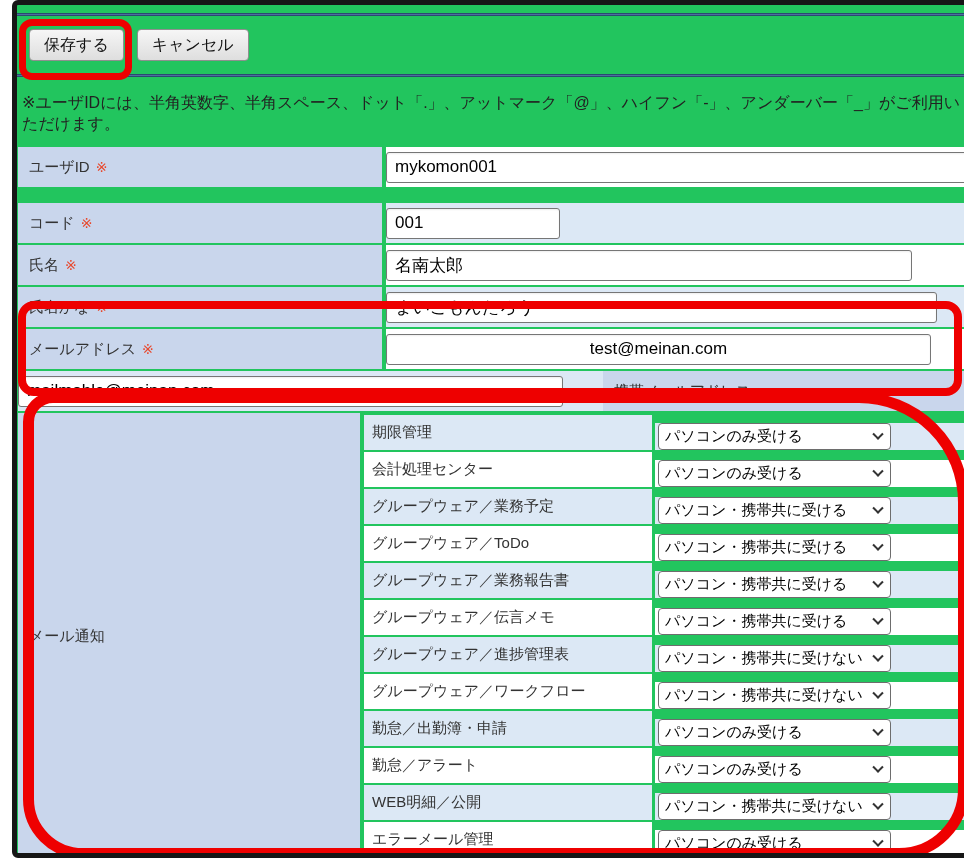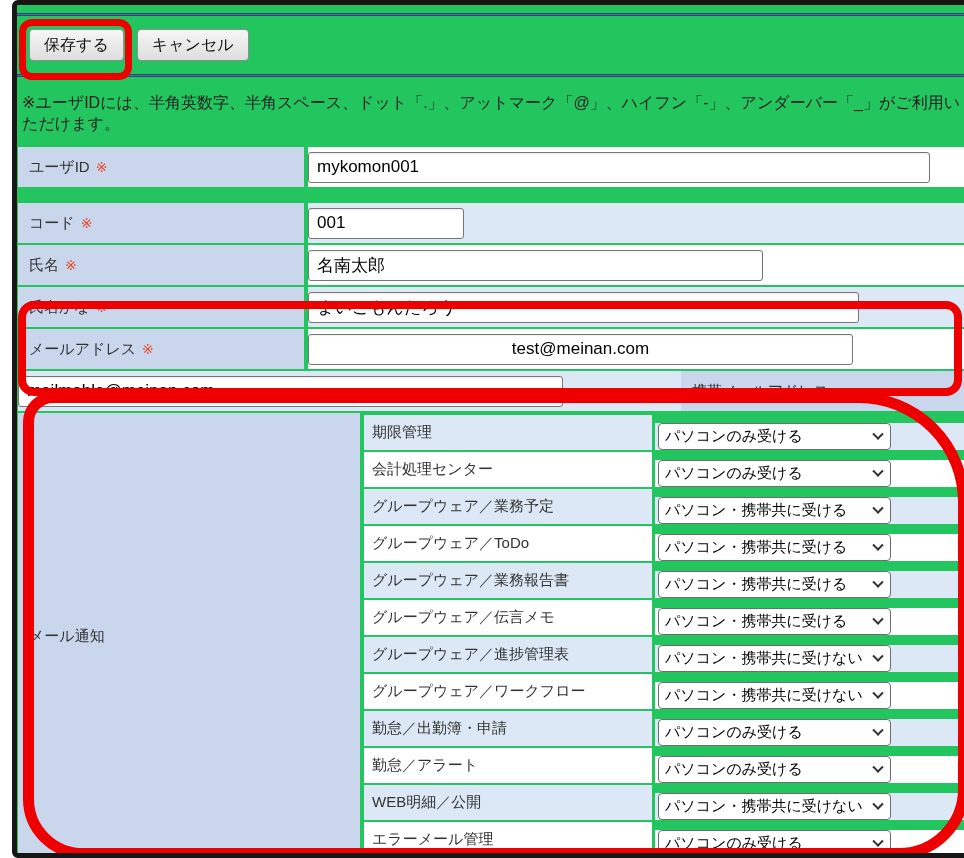--- a/index.html
+++ b/index.html
@@ -28,21 +28,21 @@
     background: linear-gradient(#f6f6f6, #dedede);
     border: 1px solid #8f8f8f; border-radius: 4px;
     cursor: pointer;
   }
   .note { margin-top: 16px; padding-left: 5px; font-size: 16px; color:#222; }
 
   .table { margin-top: 12px; padding-left: 1px; }
   .row { display: flex; height: 40px; margin-bottom: 2px; }
   .cell { height: 100%; }
   .cell.label {
-    width: 286px; background:#c9d6ec; color:#333;
+    width: 364px; background:#c9d6ec; color:#333;
     display:flex; align-items:center; padding-left: 11px;
     font-size: 15px; flex: none; margin-right: 4px;
   }
   .req { color:#e8482c; margin-left: 6px; font-size: 14px; }
   .cell.value { flex: 1; display:flex; align-items:center; }
   .bg-alt { background:#dce8f5; }
   .bg-white { background:#fff; }
   .tin {
     height: 31px; border: 1px solid #767676; border-radius: 3px;
     font-family: inherit; font-size: 17px; color:#000;
@@ -114,31 +114,31 @@
     </div>
 
     <div class="spacer"></div>
 
     <div class="row">
       <div class="cell label">
         <span>コード</span>
         <span class="req">※</span>
       </div>
       <div class="cell value bg-alt">
-        <input class="tin" style="width: 156px;" value="001">
+        <input class="tin" style="width: 174px;" value="001">
       </div>
     </div>
 
     <div class="row">
       <div class="cell label">
         <span>氏名</span>
         <span class="req">※</span>
       </div>
       <div class="cell value bg-white">
-        <input class="tin" style="width: 455px;" value="名南太郎">
+        <input class="tin" style="width: 526px;" value="名南太郎">
       </div>
     </div>
 
     <div class="row">
       <div class="cell label">
         <span>氏名かな</span>
         <span class="req">※</span>
       </div>
       <div class="cell value bg-alt">
         <input class="tin" style="width: 551px;" value="まいこもんたろう">

